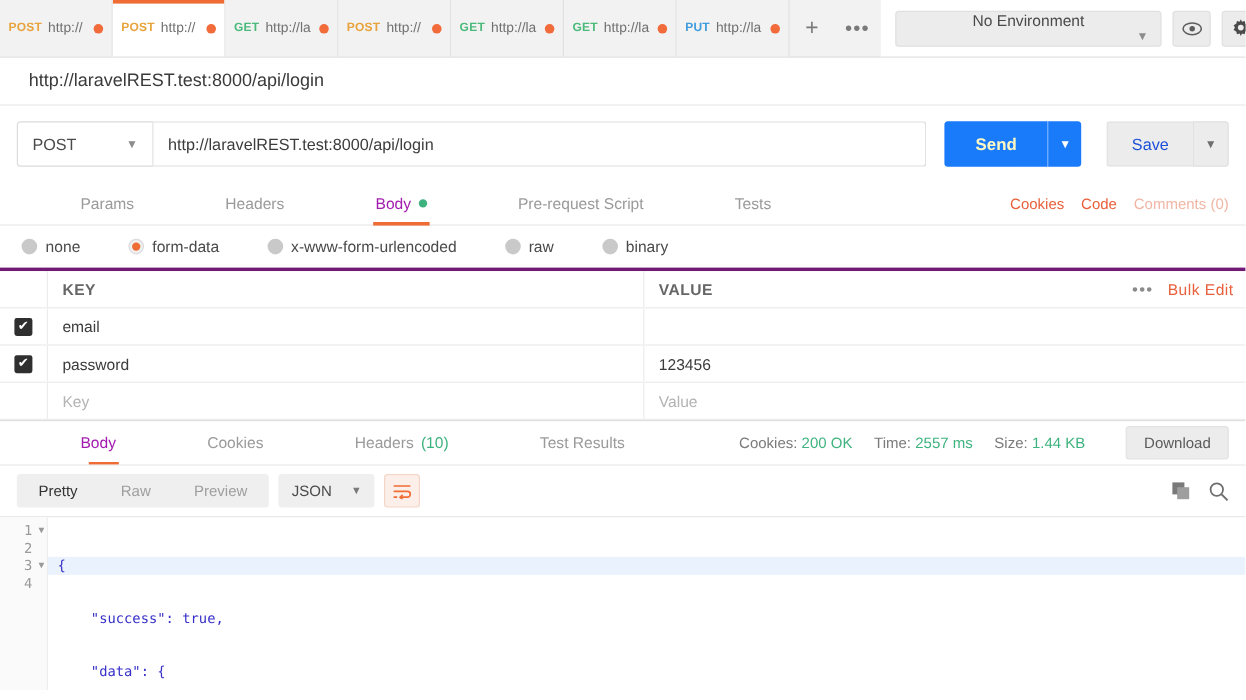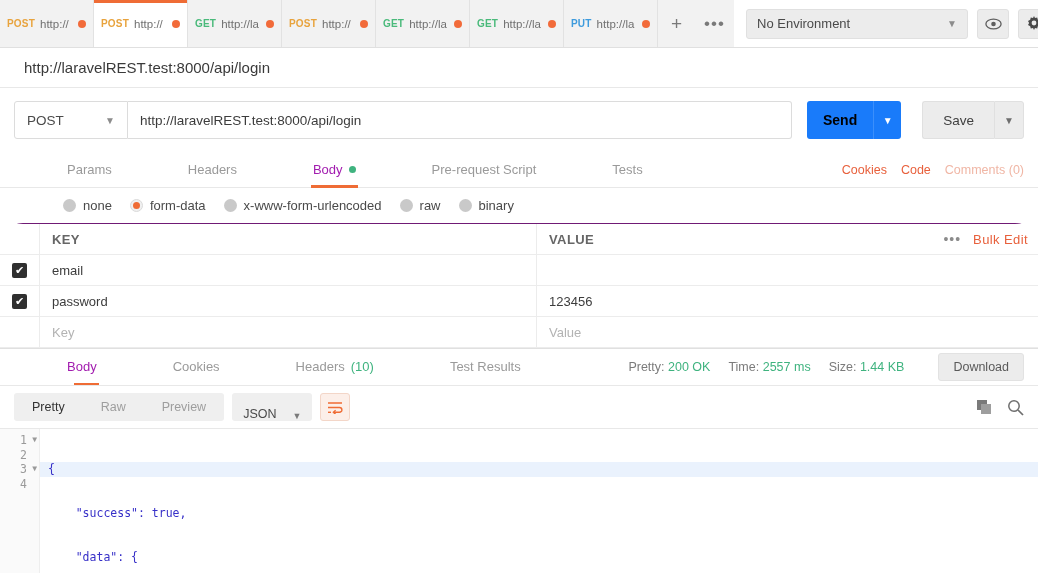--- a/index.html
+++ b/index.html
@@ -91,20 +91,21 @@
     height: 30px;
     background: #ececec;
     border: 1px solid #e0e0e0;
     border-radius: 3px;
     display: flex;
     align-items: center;
     padding: 0 10px;
     font-size: 13px;
     color: #4a4a4a;
     cursor: pointer;
+    flex-direction: column;
   }
   .env-select .caret { margin-left: auto; color: #8c8c8c; font-size: 10px; }
   .icon-sq {
     width: 32px; height: 30px;
     background: #ececec;
     border: 1px solid #e0e0e0;
     border-radius: 3px;
     display: flex; align-items: center; justify-content: center;
     cursor: pointer;
     color: #5e5e5e;
@@ -148,23 +149,23 @@
     background: #fff;
     display: flex; align-items: center;
     padding: 0 12px;
     font-size: 13.5px;
     color: #3c3c3c;
     margin-left: -11px;
     cursor: text;
   }
   .send-group { display: flex; margin-left: 4px; }
   .send-btn {
-    height: 38px; padding: 0 16px;
+    height: 38px; padding: 0 26px;
     background: #197bfa;
-    color: #000000;
+    color: #fef9c3;
     font-weight: bold;
     font-size: 14px;
     border: none;
     border-radius: 3px 0 0 3px;
     cursor: pointer;
     font-family: inherit;
   }
   .send-caret {
     height: 38px; width: 28px;
     background: #197bfa;
@@ -175,21 +176,21 @@
     font-size: 10px;
     cursor: pointer;
   }
   .save-group { display: flex; margin-left: 10px; }
   .save-btn {
     height: 38px; padding: 0 20px;
     background: #ececec;
     border: 1px solid #e0e0e0;
     border-right: none;
     border-radius: 3px 0 0 3px;
-    color: #404040;
+    color: #1d4ed8;
     font-size: 13.5px;
     cursor: pointer;
     display: flex; align-items: center;
     font-family: inherit;
   }
   .save-caret {
     height: 38px; width: 30px;
     background: #ececec;
     border: 1px solid #e0e0e0;
     border-radius: 0 3px 3px 0;
@@ -238,22 +239,21 @@
     font-size: 12.5px;
   }
   .link-or { color: #e8603c; cursor: pointer; }
   .link-mute { color: #f0b6a5; cursor: pointer; }
 
   
   .radiorow {
     display: flex;
     align-items: center;
     padding: 10px 18px;
-    gap: 18px;
-    margin-left: 45px;
+    gap: 40px;
   }
   .radio-item {
     display: flex; align-items: center; gap: 7px;
     font-size: 13px; color: #4a4a4a;
     cursor: pointer;
   }
   .radio-dot {
     width: 13px; height: 13px;
     border-radius: 50%;
     background: #c9c9c9;
@@ -261,21 +261,21 @@
   }
   .radio-dot.sel { background: #f0f0f0; border: 1px solid #dadada; }
   .radio-dot.sel::after {
     content: "";
     width: 7px; height: 7px;
     border-radius: 50%;
     background: #ef6c35;
   }
 
   
-  .kvtable { border-top: 1px solid #701a75; border-radius: 23px; }
+  .kvtable { border-top: 3px solid #701a75; }
   .kvrow {
     display: flex;
     height: 31px;
     border-bottom: 1px solid #ececec;
     align-items: stretch;
   }
   .kv-check {
     width: 40px;
     border-right: 1px solid #ececec;
     display: flex; align-items: center; justify-content: center;
@@ -366,21 +366,21 @@
     font-size: 12.5px;
     color: #9e9e9e;
     line-height: 28px;
     cursor: pointer;
   }
   .seg span.active { color: #333; }
   .json-sel {
     background: #efefef;
     border-radius: 3px;
     height: 28px;
-    display: flex; align-items: flex-end;
+    display: flex; align-items: center;
     padding: 0 11px;
     gap: 16px;
     font-size: 12.5px;
     color: #4a4a4a;
     cursor: pointer;
   }
   .json-sel .caret { font-size: 9px; color: #7a7a7a; }
   .wrap-btn {
     background: #fcefe9;
     border: 1px solid #f3d6c8;
@@ -615,21 +615,21 @@
   <div class="rtab">
     <span>Headers</span>
     <span style="color:#3fb37f">(10)</span>
   </div>
   <div class="rtab">
     <span>Test Results</span>
   </div>
 
   <div class="resp-meta">
     <div>
-      <span>Pretty:</span>
+      <span>Cookies:</span>
       <b>200 OK</b>
     </div>
     <div>
       <span>Time:</span>
       <b>2557 ms</b>
     </div>
     <div>
       <span>Size:</span>
       <b>1.44 KB</b>
     </div>

